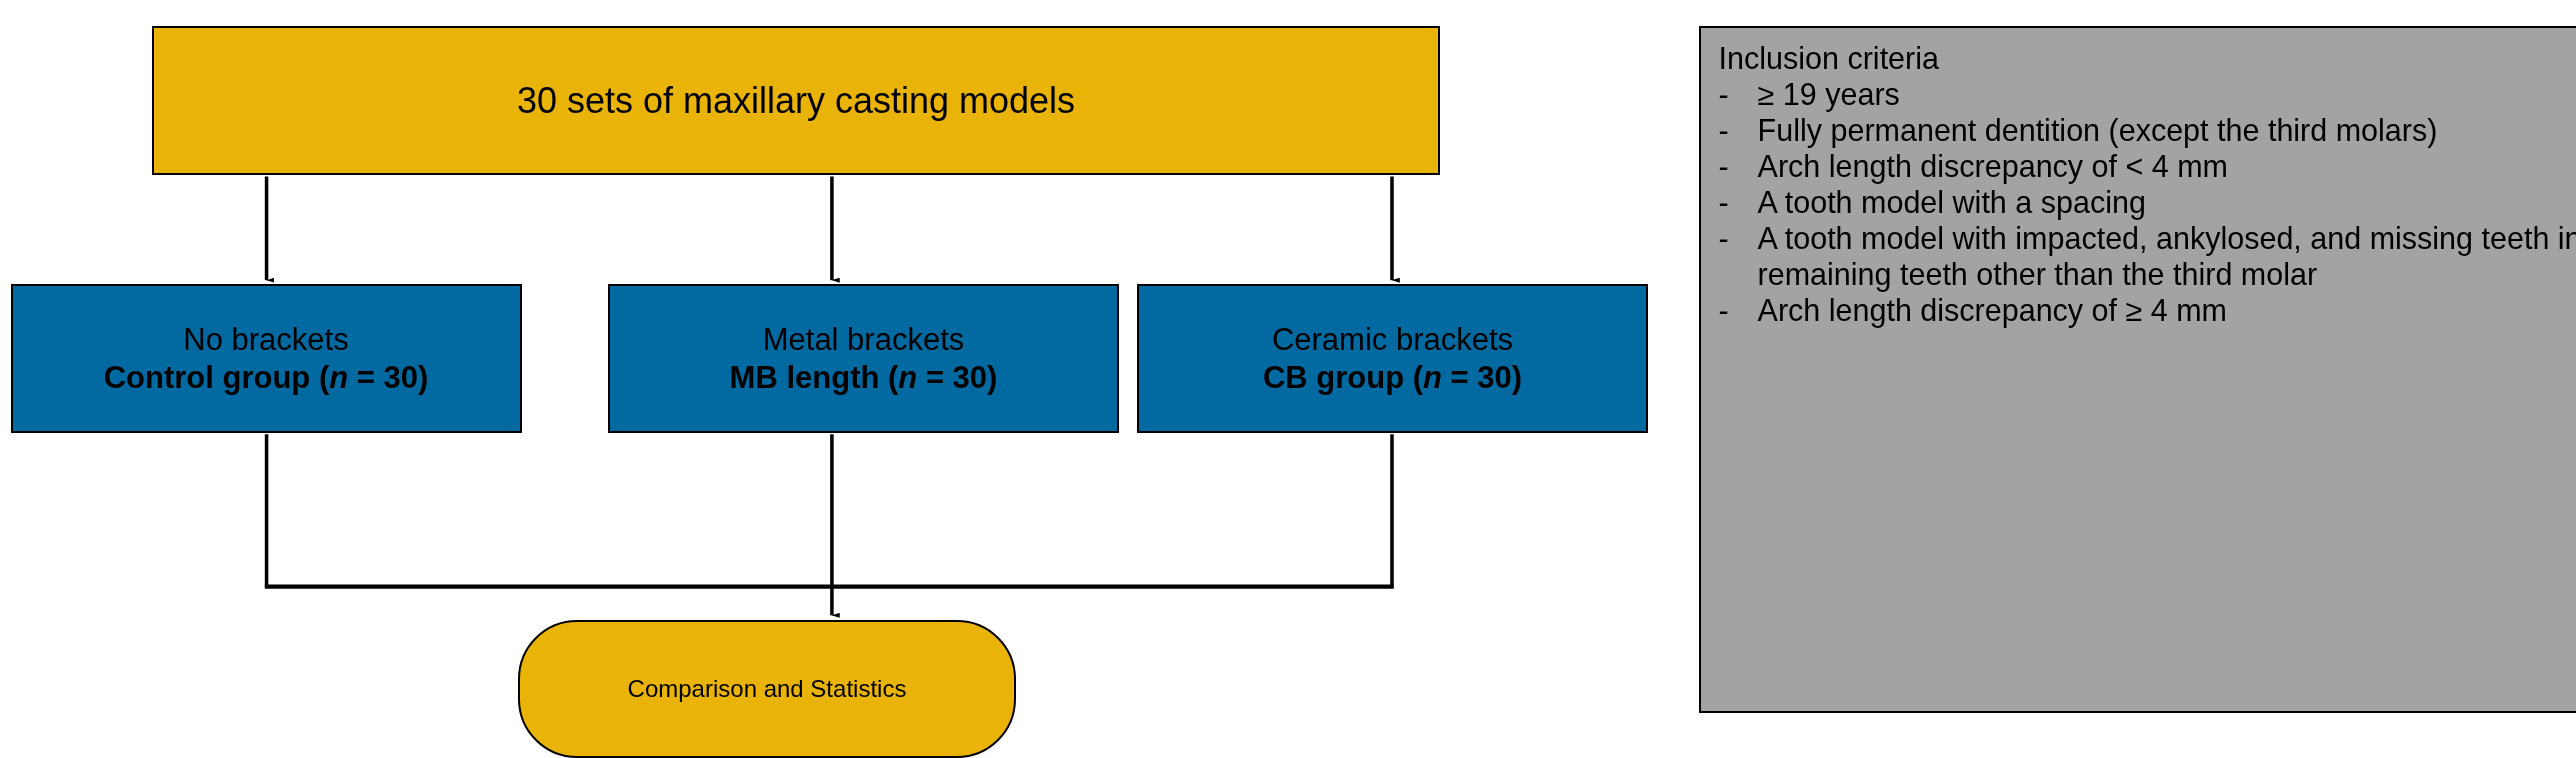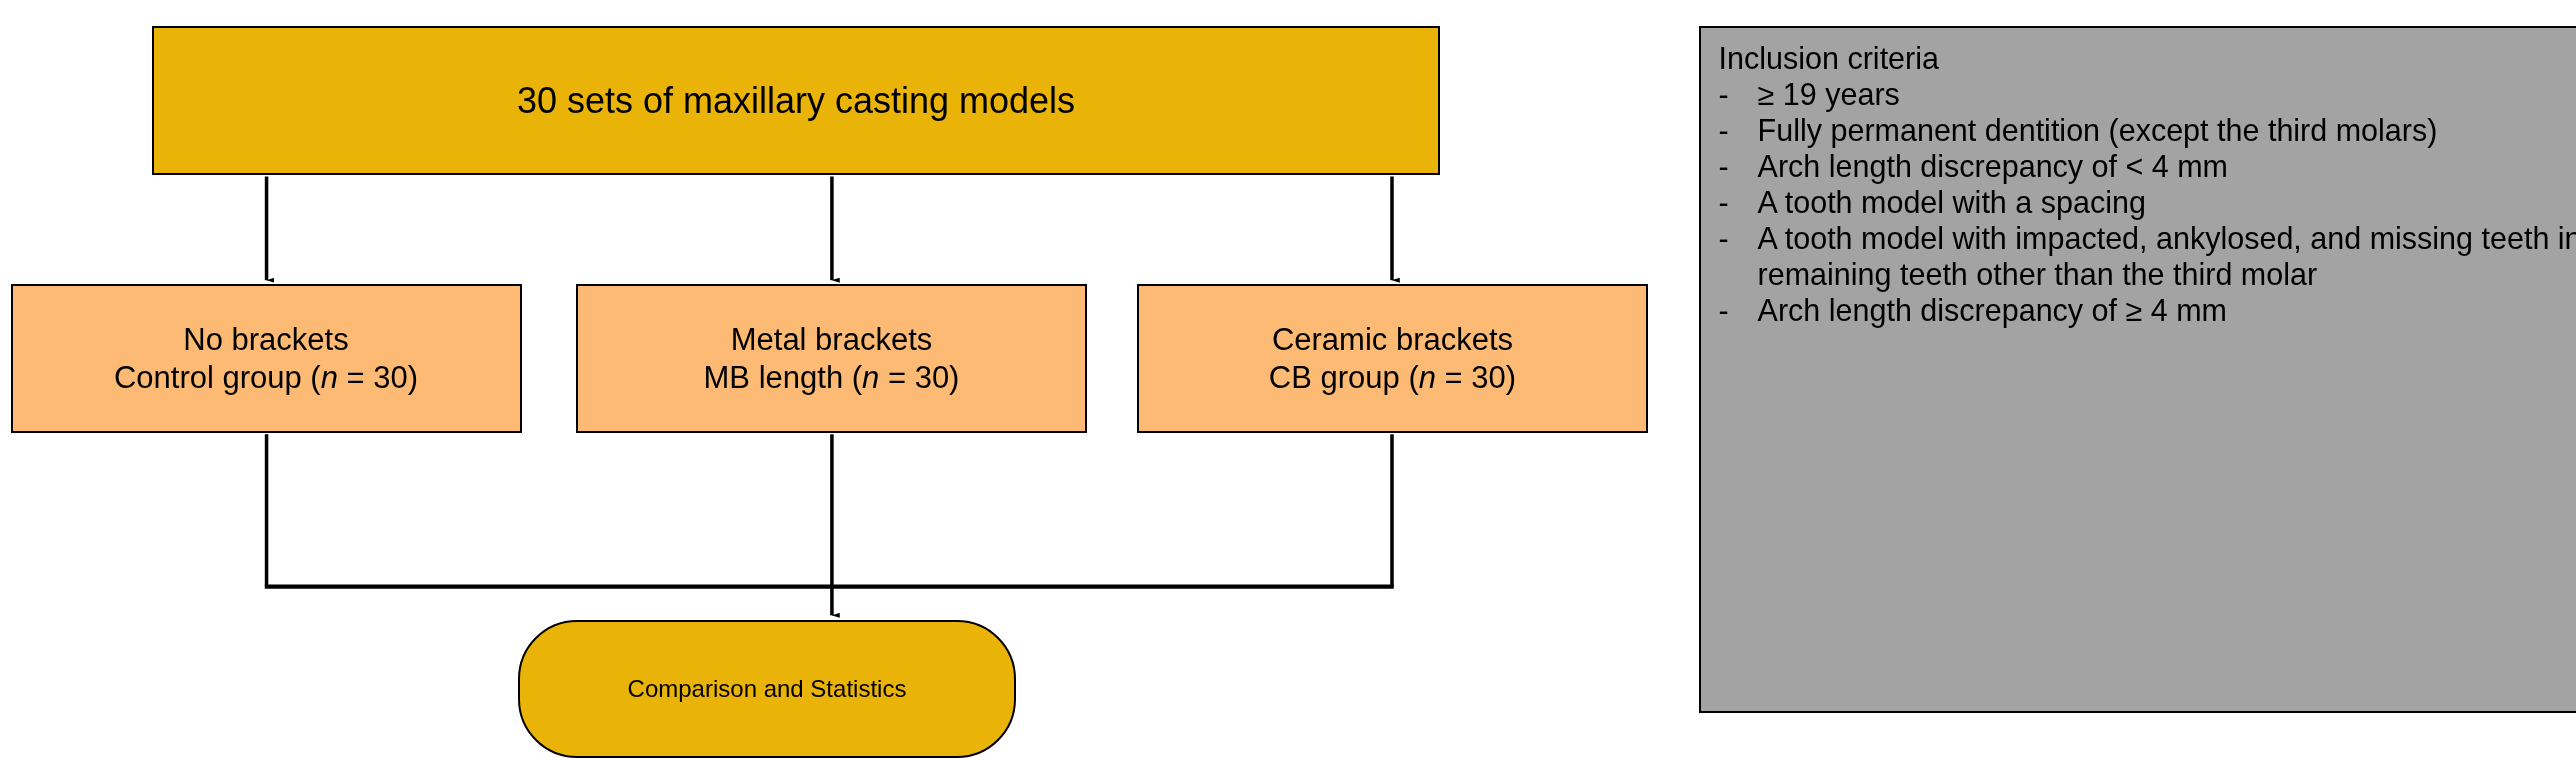--- a/index.html
+++ b/index.html
@@ -49,30 +49,30 @@
     width: 1288px;
     height: 149px;
     font-size: 36px;
     line-height: 1.05;
   }
 
   .node-group {
     top: 284px;
     width: 511px;
     height: 149px;
-    background: #fdba74;
+    background: #0369a1;
     font-size: 31px;
     line-height: 1.22;
   }
   .node-group .line-1 { font-weight: 400; }
-  .node-group .line-2 { font-weight: 400; }
+  .node-group .line-2 { font-weight: 700; }
   .node-group .line-2 .it { font-style: italic; }
 
   .node-control  { left: 10.5px; }
-  .node-mb       { left: 576px; align-items: center; }
+  .node-mb       { left: 608px; align-items: center; }
   .node-cb       { left: 1137px; }
 
   .node-terminal {
     left: 518px;
     top: 620px;
     width: 498px;
     height: 138px;
     border-width: 2.9px;
     border-radius: 59px;
     font-size: 24px;

